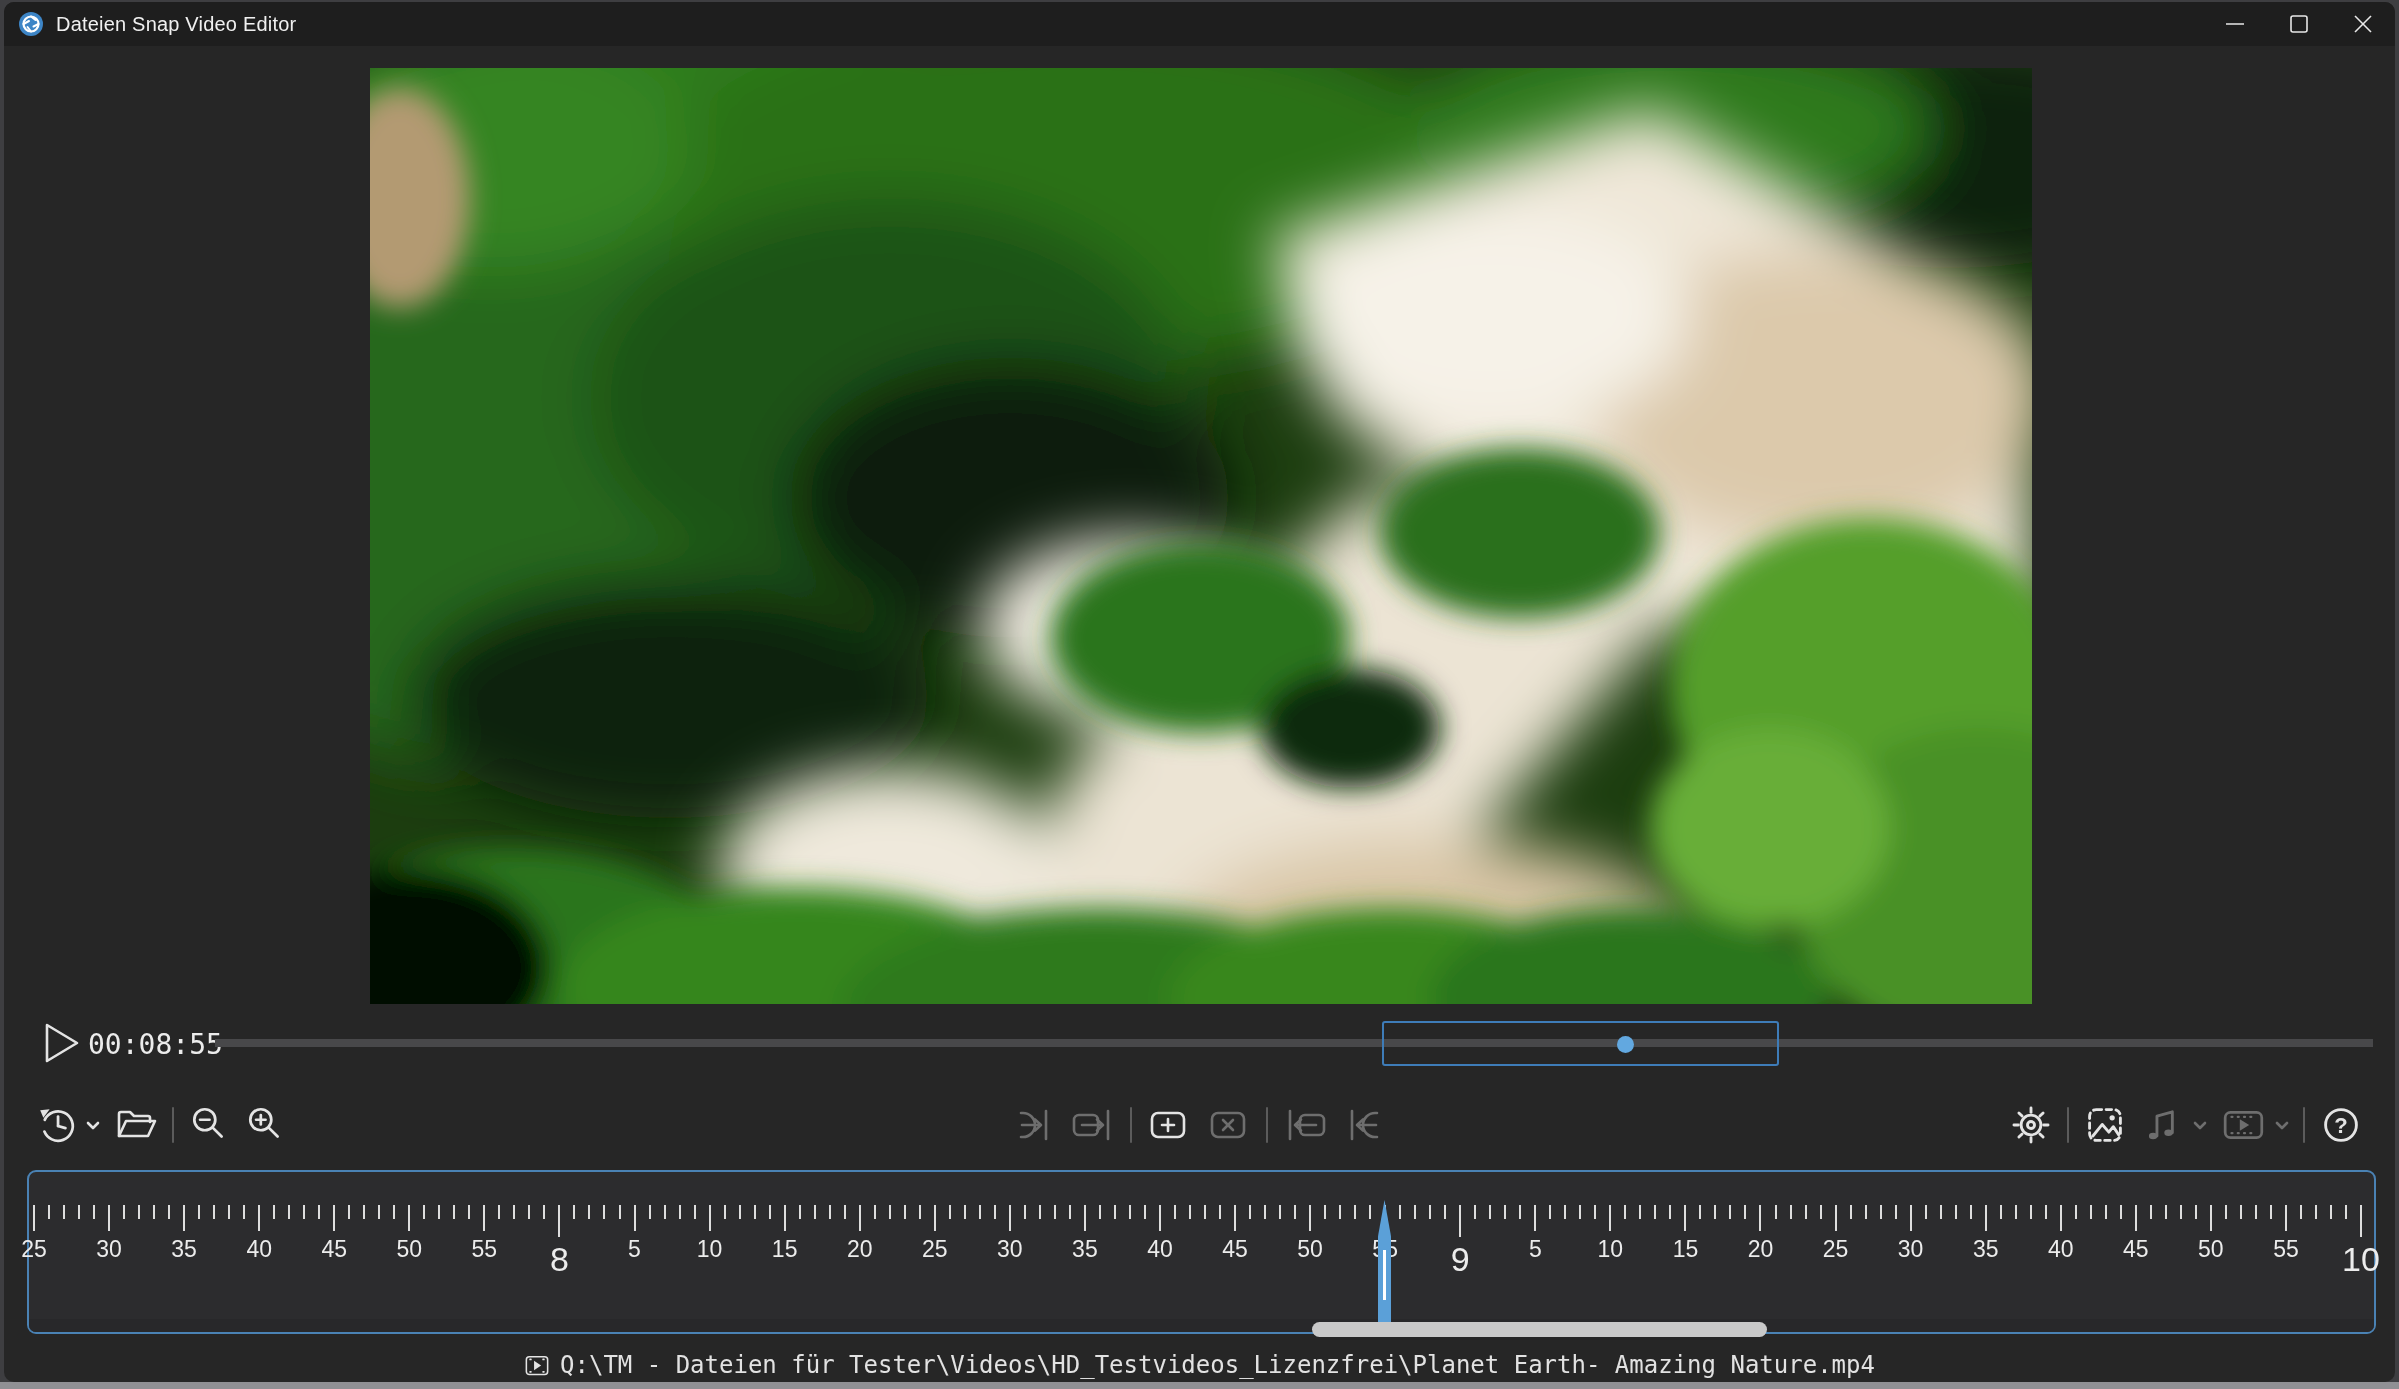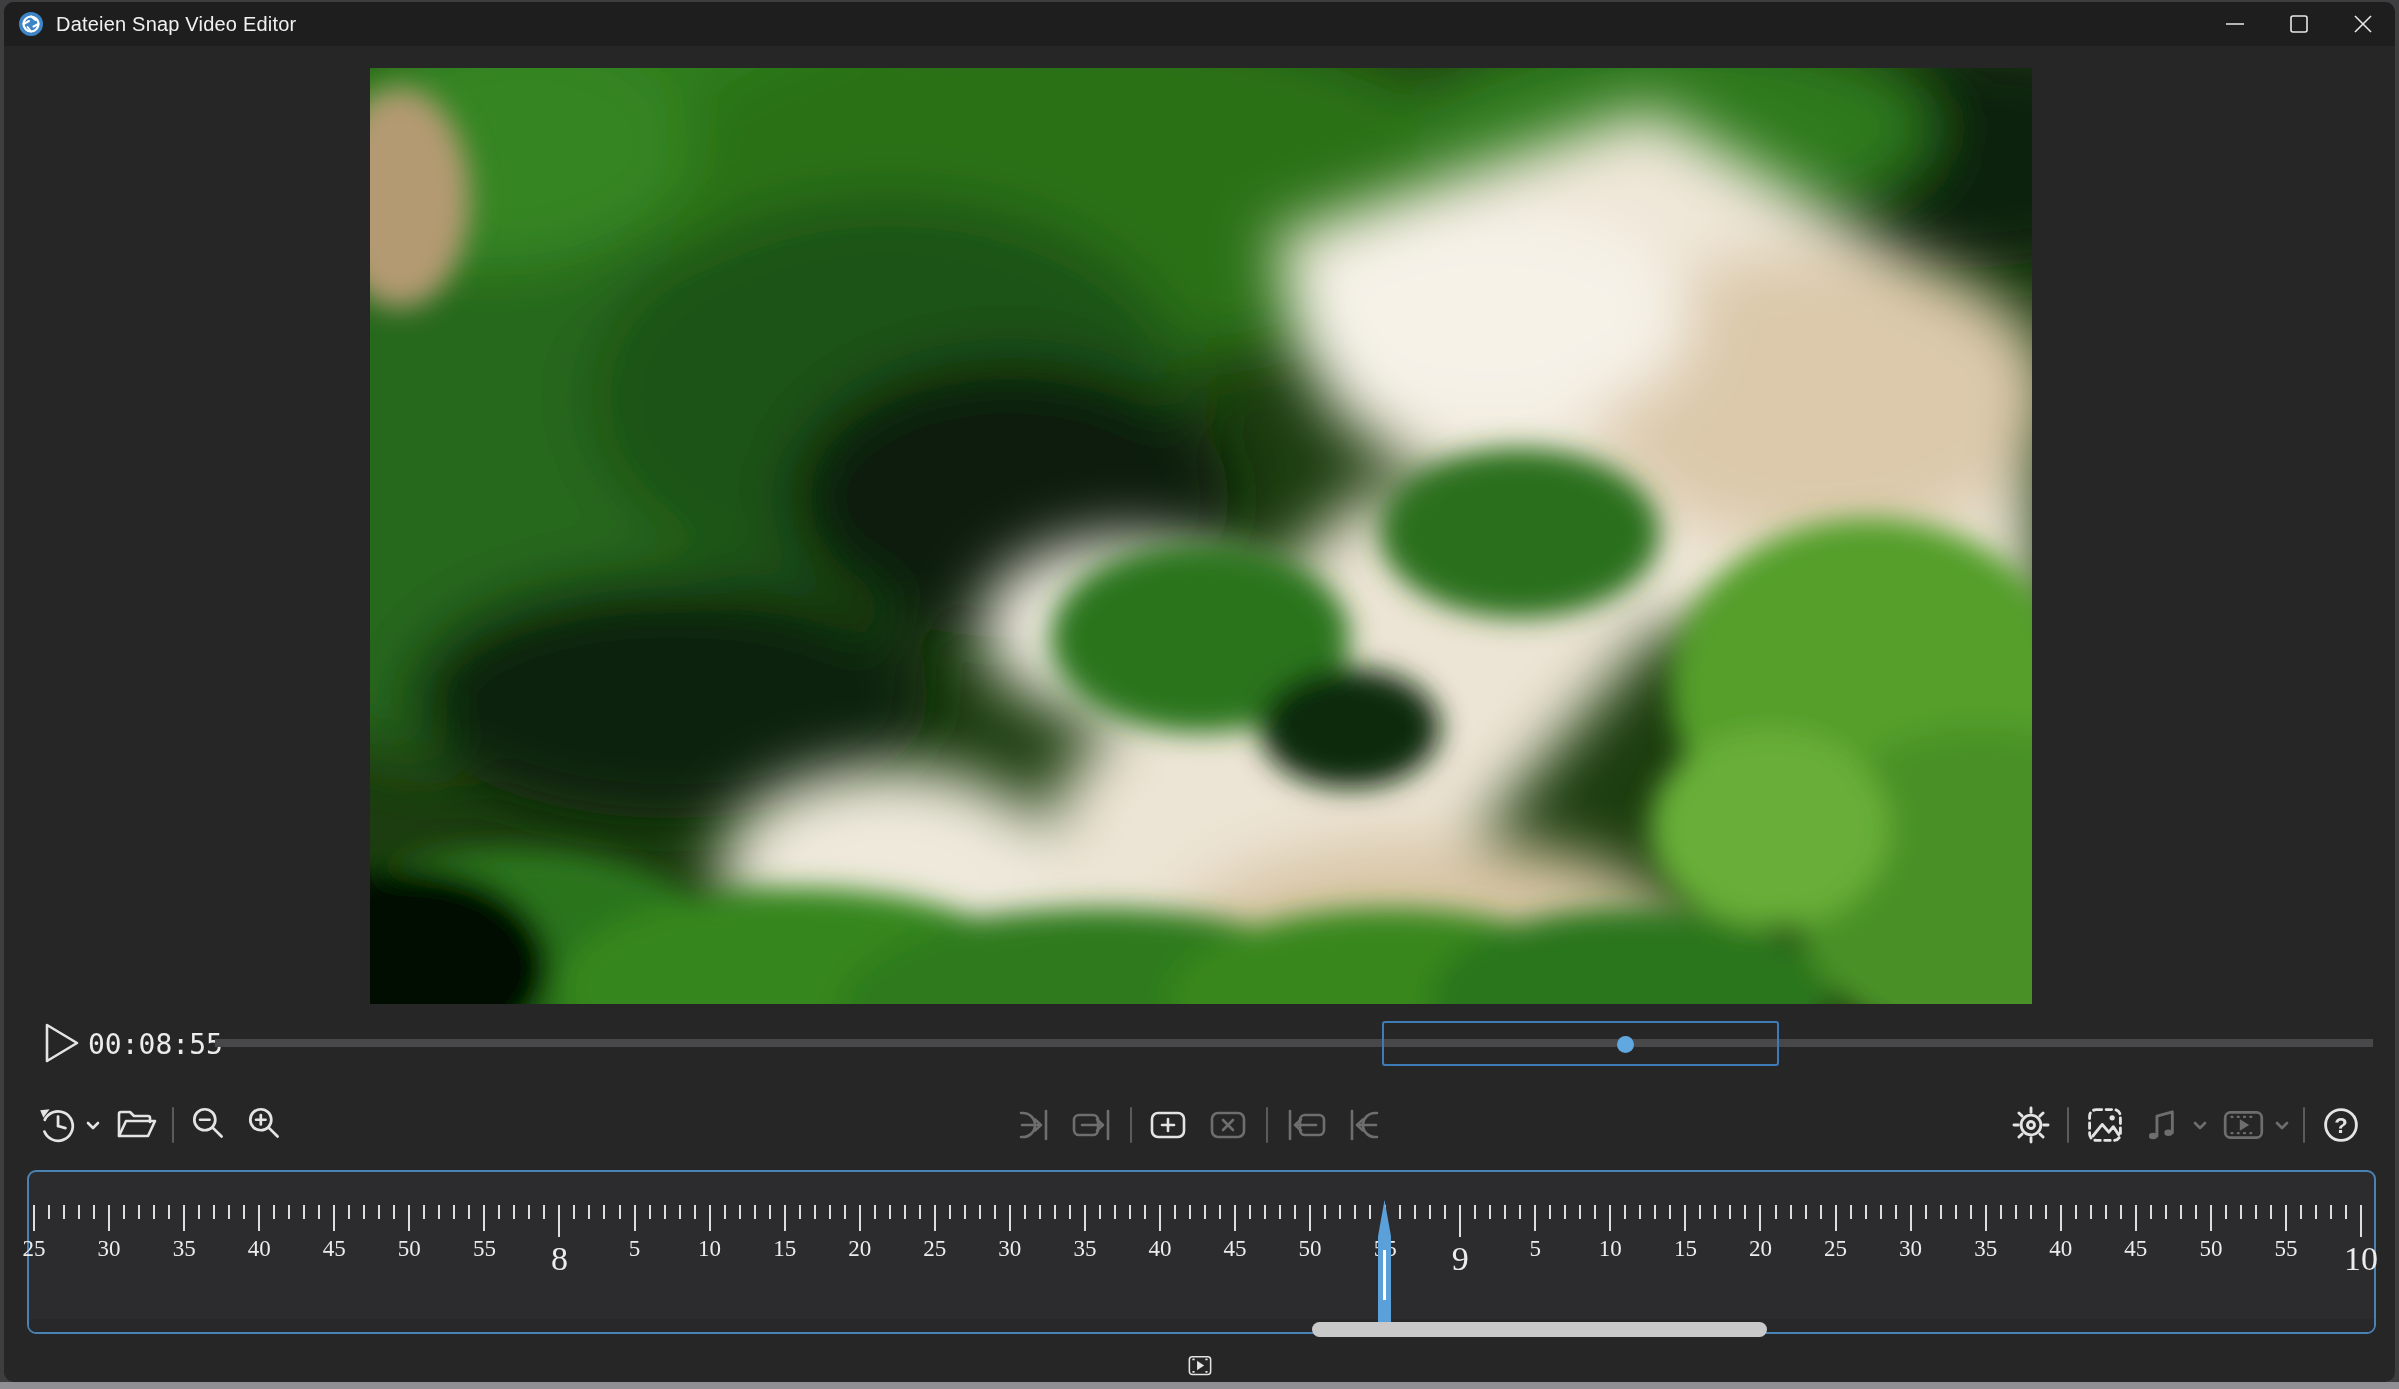--- a/index.html
+++ b/index.html
@@ -46,21 +46,21 @@
   .fill-dim    { fill:#6e6e6e; stroke:none; }
   .chev { margin-left:-6px; }
 
   
   .ruler { position:absolute; left:23px; top:1168px; width:2349px; height:164px;
            border:2px solid #4a82b4; border-radius:9px; background:#2c2c2e; }
   .ruler-track { position:absolute; left:0; bottom:0; width:100%; height:13px; background:#28282a;
                  border-radius:0 0 7px 7px; }
   .tick { position:absolute; top:33px; width:2px; background:#dedede; }
   .tick-label { position:absolute; color:#ececec; font-size:23px; transform:translateX(-50%);
-                top:64px; white-space:nowrap;font-family:Liberation Serif, serif; }
+                top:64px; white-space:nowrap; }
   .tick-label.minute { font-size:34px; top:68px; }
   .playhead { position:absolute; top:1198px; width:13px; height:134px; background:#5ba0d8; z-index:6;
               clip-path:polygon(50% 0, 100% 27%, 100% 100%, 0 100%, 0 27%); }
   .playhead-line { position:absolute; left:5px; top:50px; width:3px; height:50px; background:#ffffff; }
   .scroll-thumb { position:absolute; left:1308px; top:1320px; width:455px; height:15px;
                   background:#c9c9c9; border-radius:8px; z-index:7; }
 
   
   .statusbar { position:absolute; left:0; top:1346px; width:100%; height:34px;
                display:flex; align-items:center; justify-content:center; gap:10px; }
@@ -520,16 +520,17 @@
     <svg width="26" height="24" viewBox="0 0 44 40">
       <rect x="4" y="6" width="36" height="30" rx="5" class="ic-bright" stroke-width="3.4"></rect>
       <polygon points="17,13 29,21 17,29" class="fill-bright"></polygon>
       <g class="fill-bright">
         <rect x="9" y="9" width="4" height="3" rx="1"></rect>
           <rect x="31" y="9" width="4" height="3" rx="1"></rect>
         <rect x="9" y="30" width="4" height="3" rx="1"></rect>
           <rect x="31" y="30" width="4" height="3" rx="1"></rect>
       </g>
     </svg>
+    <span class="status-text">Q:\TM - Dateien für Tester\Videos\HD_Testvideos_Lizenzfrei\Planet Earth- Amazing Nature.mp4</span>
   </div>
 
 </div>
 <div class="desktop-strip"></div>
 
 </body></html>

